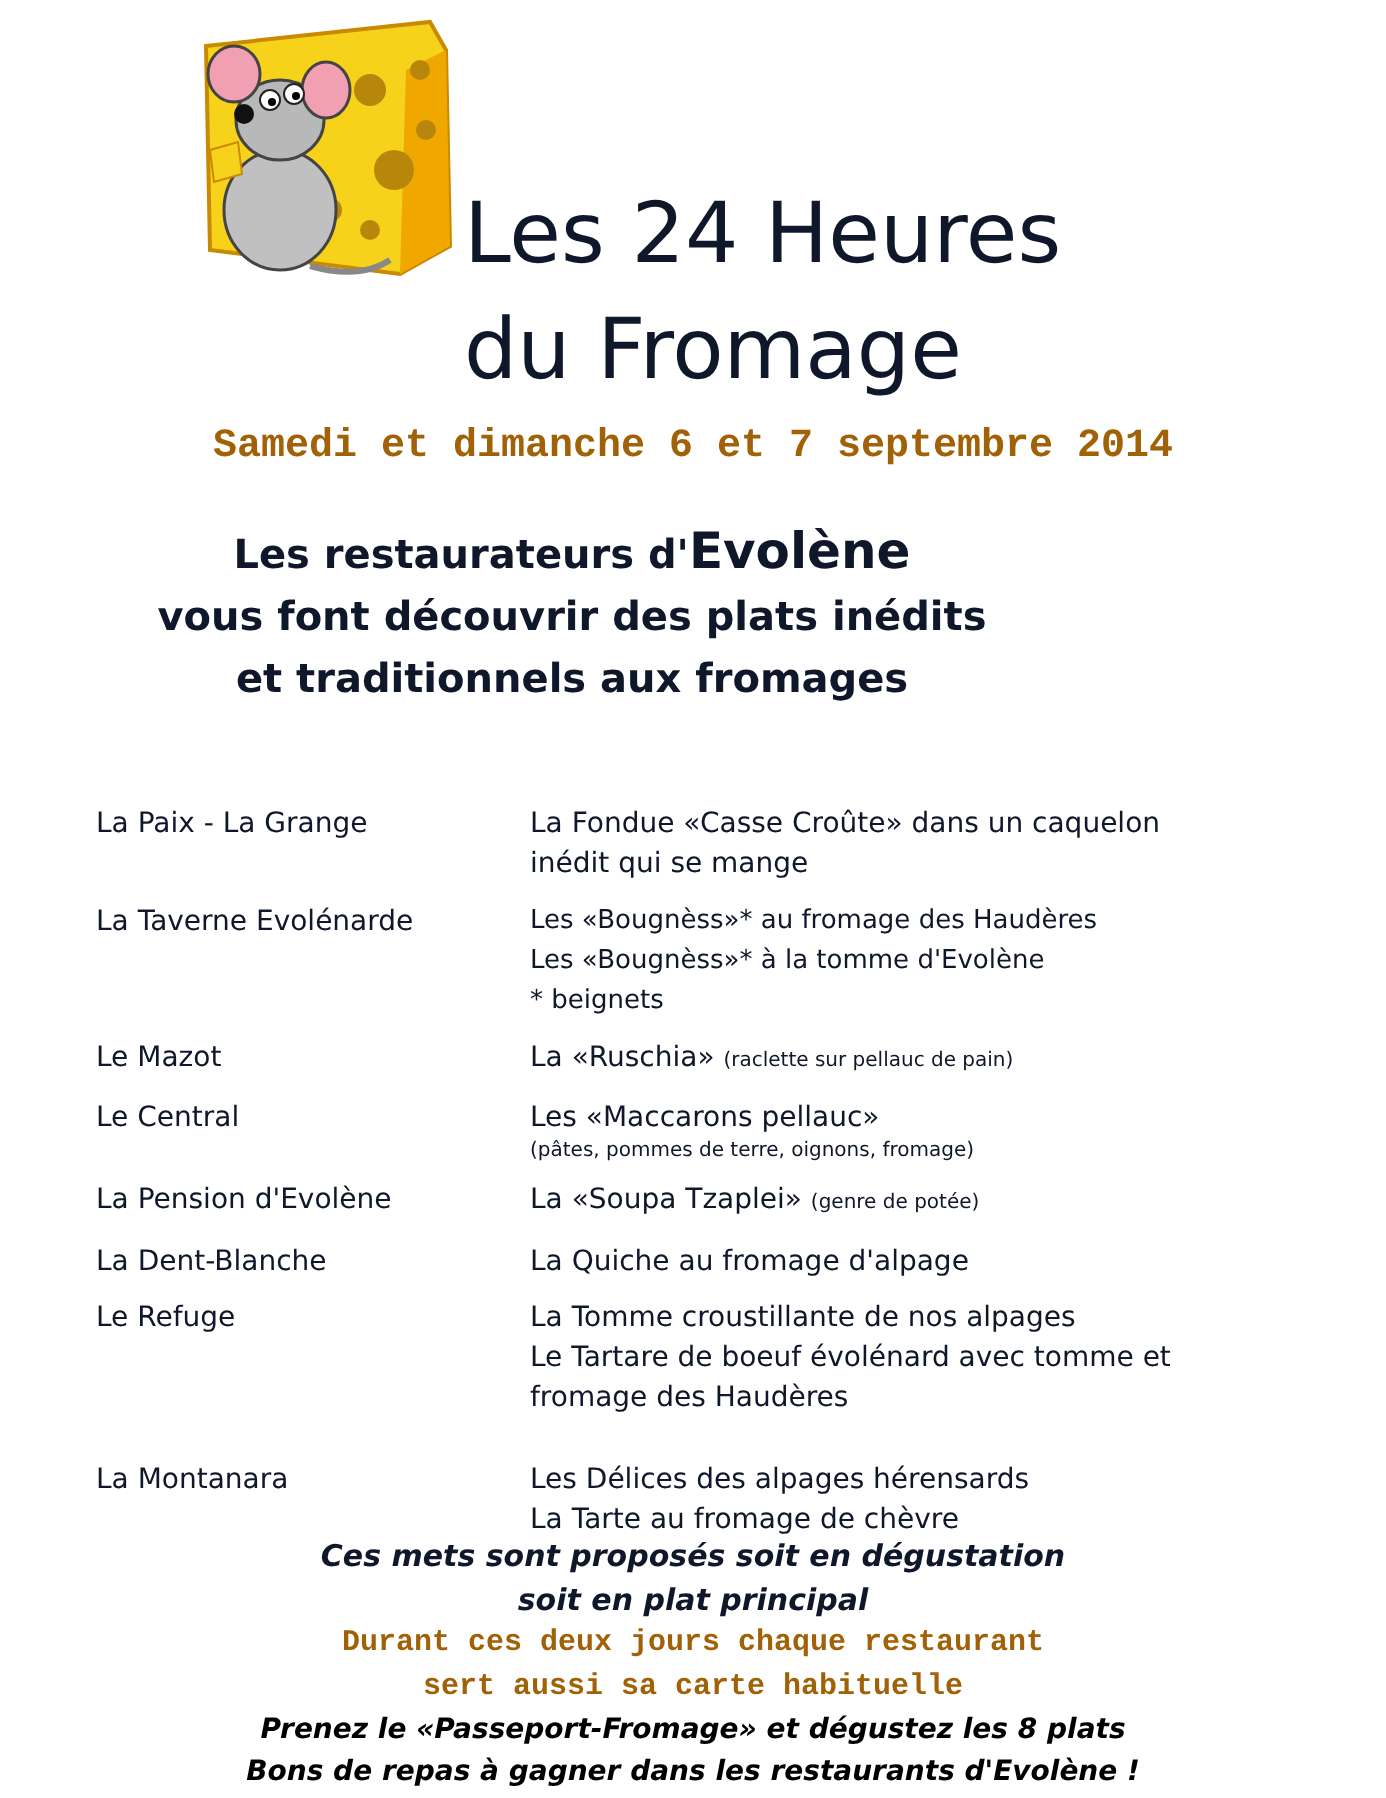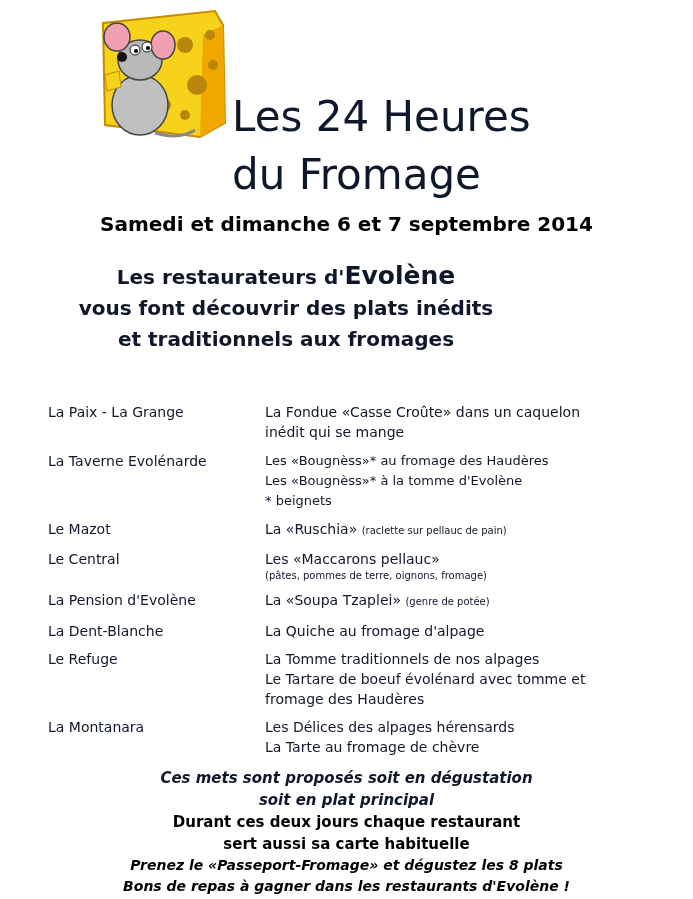--- a/index.html
+++ b/index.html
@@ -1,19 +1,19 @@
 <!DOCTYPE html>
 <html><head>
 <meta charset="utf-8">
 <style>
   html, body { margin:0; padding:0; background:#ffffff; }
   body { width:693px; height:899px; position:relative; overflow:hidden; font-family:"DejaVu Sans", sans-serif; }
   .abs { position:absolute; }
   .red { color:#0f172a; }
-  .blue { color:#000000; }
+  .blue { color:#a16207;font-family:Liberation Mono, monospace; }
   .green { color:#000000; }
   .title1 { left:232px; top:92px; font-size:42px; line-height:50px; white-space:nowrap; }
   .title2 { left:232px; top:150px; font-size:42px; line-height:50px; white-space:nowrap; }
   .date { left:0; width:693px; top:210px; text-align:center; font-size:20px; font-weight:bold; line-height:28px; }
   .intro { left:0; width:572px; top:260px; text-align:center; font-weight:bold; font-size:20px; line-height:31px; }
   .intro .big { font-size:25px; }
   .menu { left:48px; top:402px; width:620px; }
   .row { display:flex; }
   .rname { width:217px; font-size:14px; line-height:20px; flex:none; }
   .rdish { font-size:14px; line-height:20px; }
@@ -94,24 +94,24 @@
       <span>La «Soupa Tzaplei»</span>
       <span class="small">(genre de potée)</span>
     </div>
   </div>
   <div class="row" style="margin-bottom:8px">
     <div class="rname">La Dent-Blanche</div>
     <div class="rdish">
       <div>La Quiche au fromage d'alpage</div>
     </div>
   </div>
-  <div class="row" style="margin-bottom:8px">
+  <div class="row" style="margin-bottom:21px">
     <div class="rname">Le Refuge</div>
     <div class="rdish">
-      <div>La Tomme traditionnels de nos alpages</div>
+      <div>La Tomme croustillante de nos alpages</div>
       <div>Le Tartare de boeuf évolénard avec tomme et</div>
       <div>fromage des Haudères</div>
     </div>
   </div>
   <div class="row">
     <div class="rname">La Montanara</div>
     <div class="rdish">
       <div>Les Délices des alpages hérensards</div>
       <div>La Tarte au fromage de chèvre</div>
     </div>

